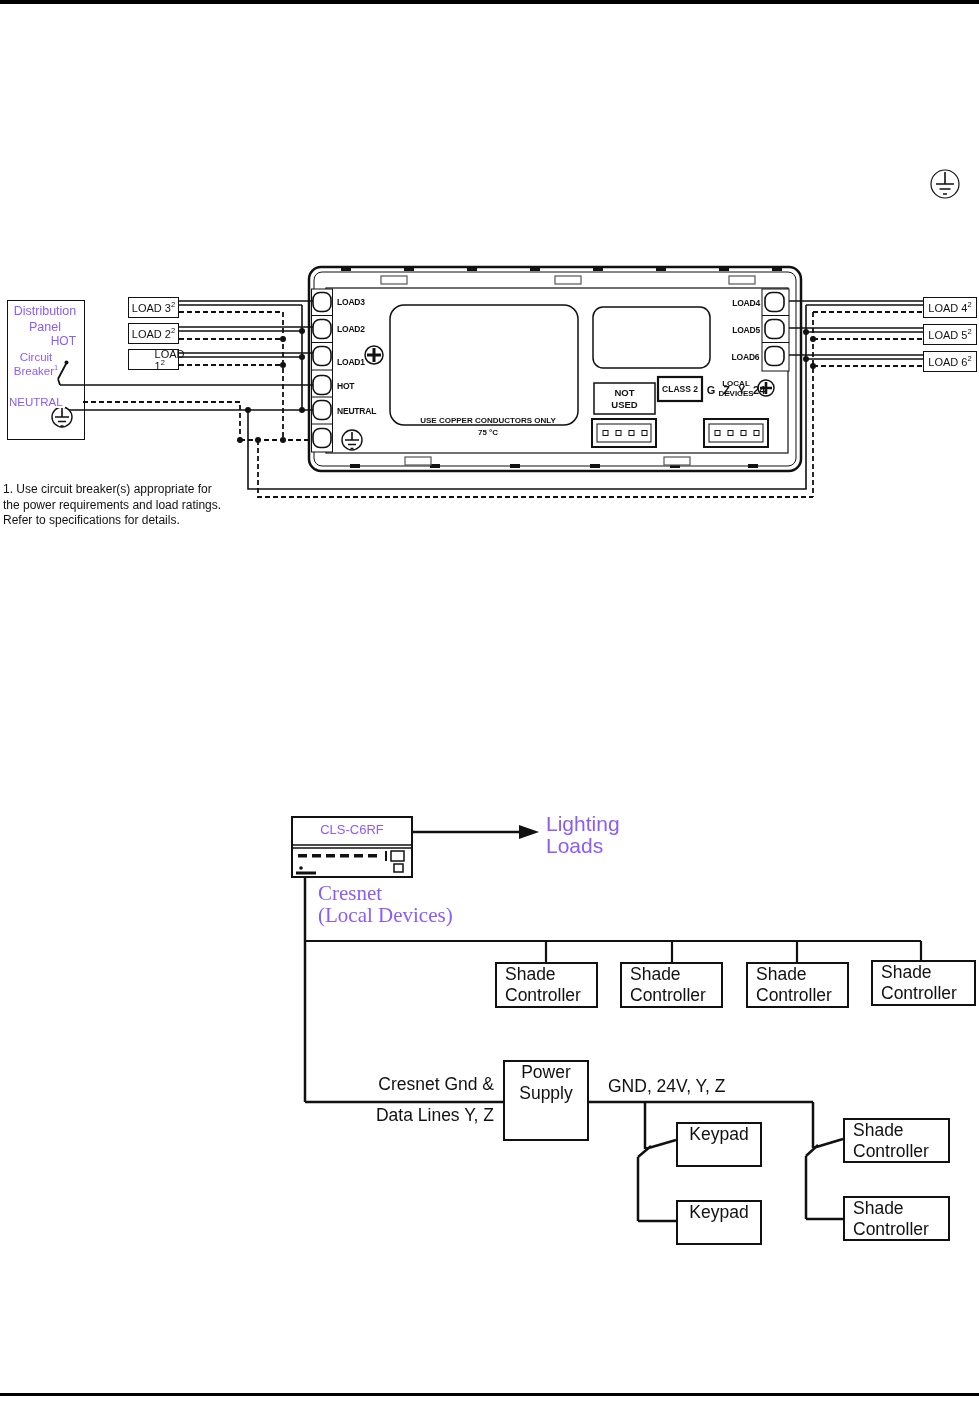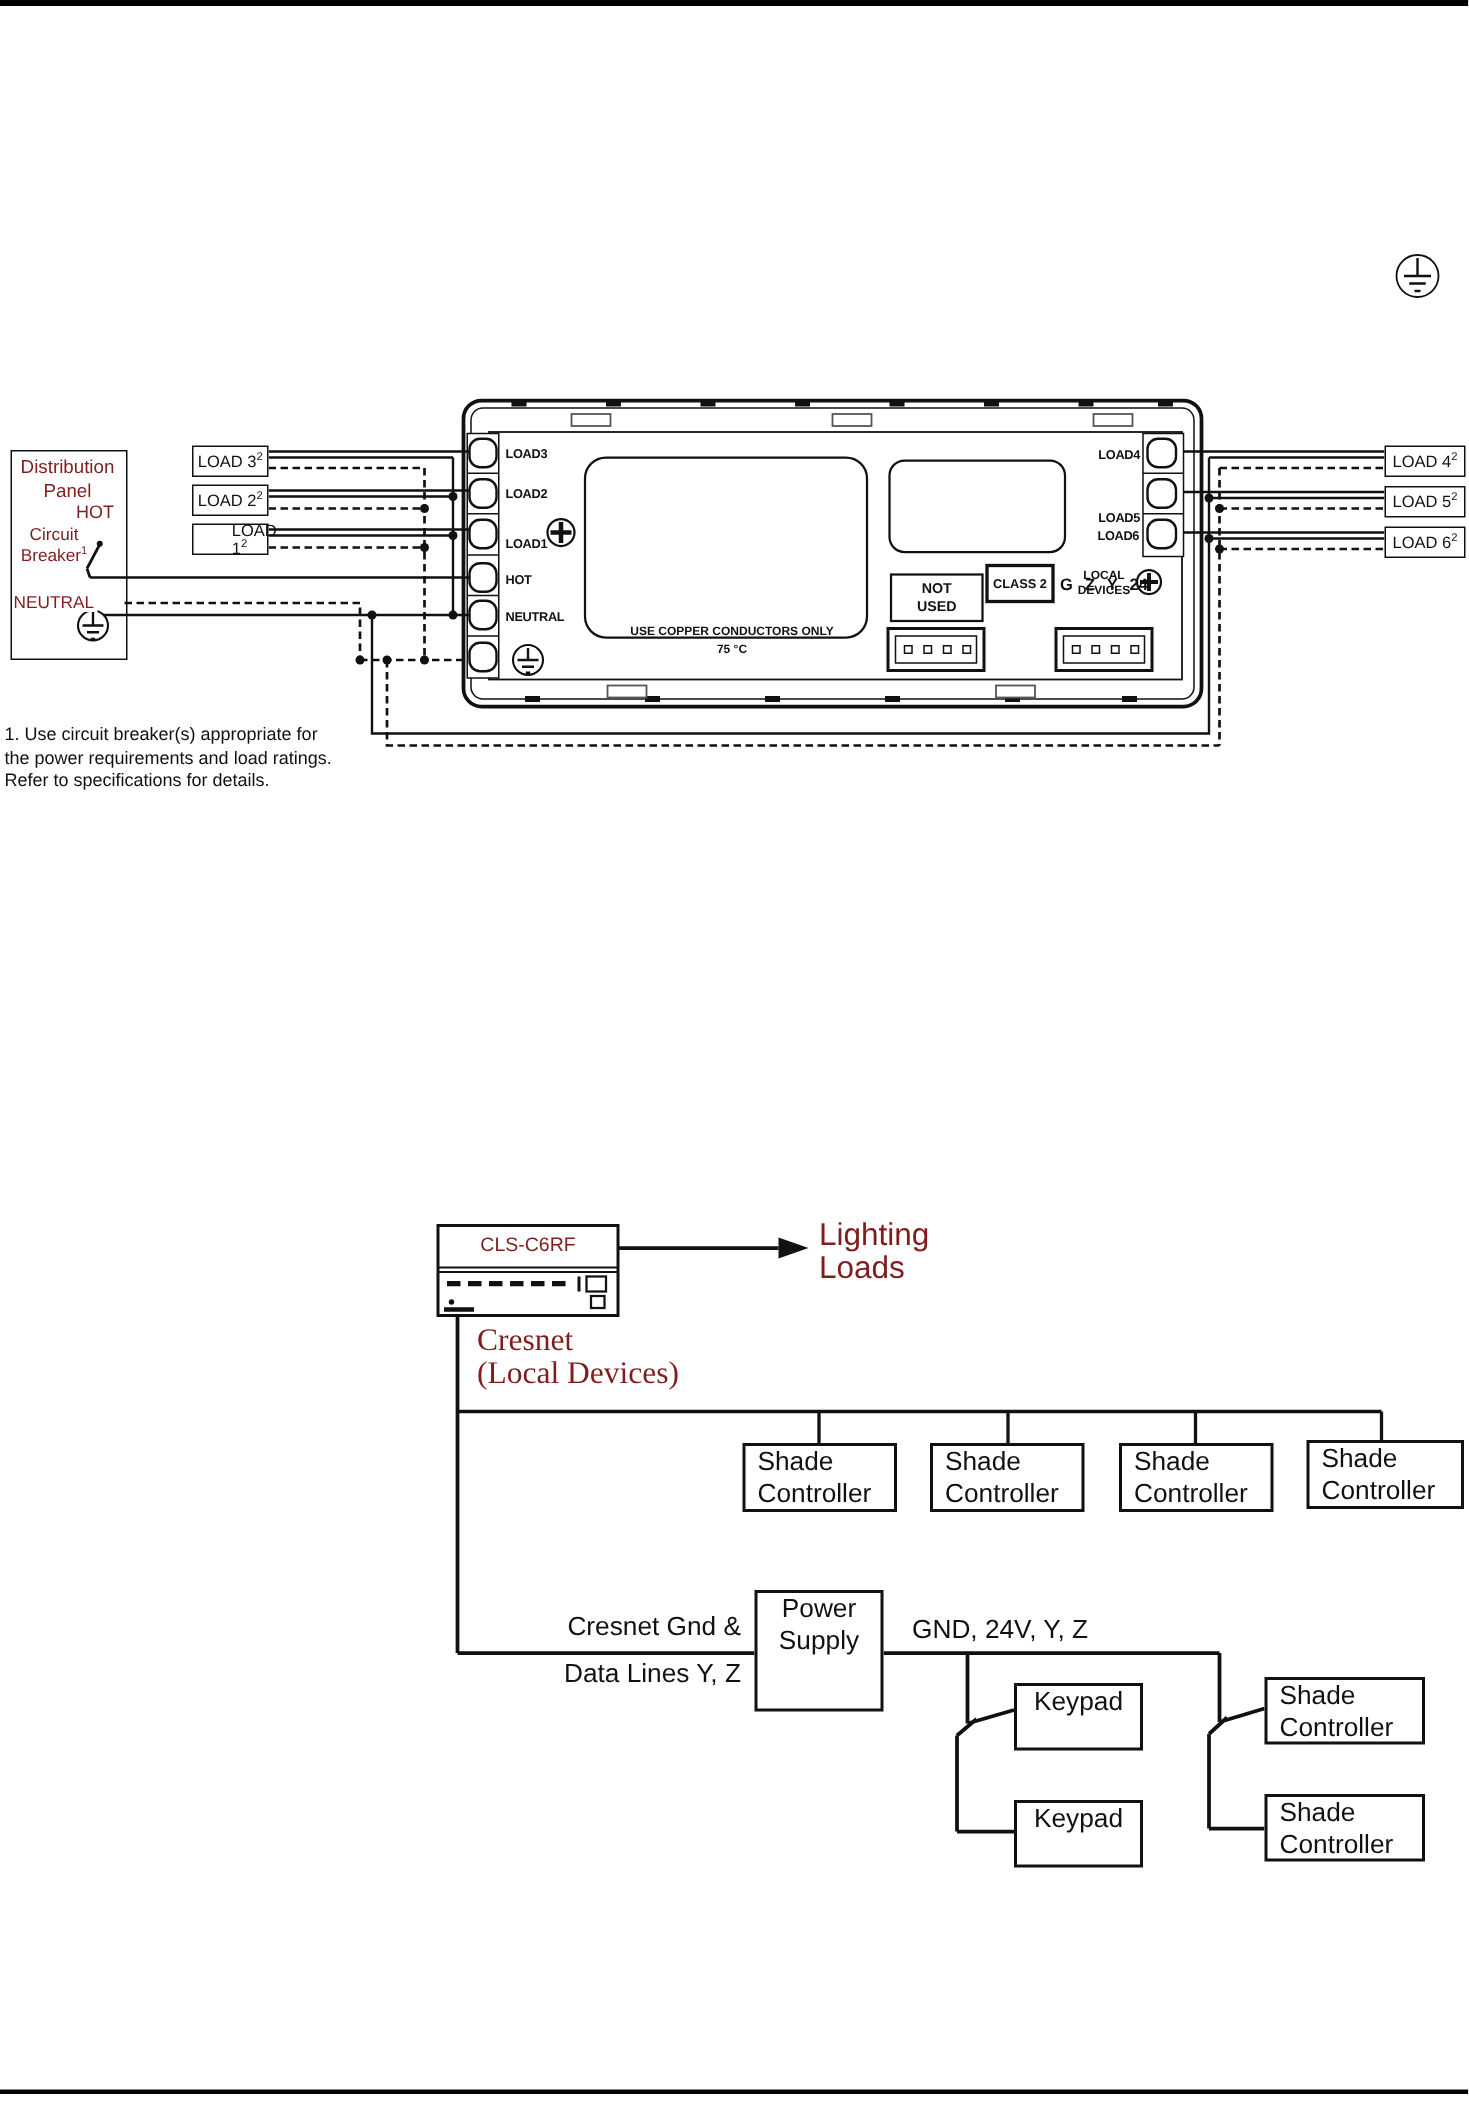--- a/index.html
+++ b/index.html
@@ -1,19 +1,19 @@
 <!DOCTYPE html>
 <html><head>
 <meta charset="utf-8">
 <style>
   html,body{margin:0;padding:0;background:#fff;}
   #page{position:relative;width:979px;height:1404px;background:#fff;overflow:hidden;
         font-family:"Liberation Sans","DejaVu Sans",sans-serif;color:#111;}
   .abs{position:absolute;}
-  .t{position:absolute;white-space:nowrap;color:#7f1d1d;}
+  .t{position:absolute;white-space:nowrap;color:#8b5cf6;}
   .rule{position:absolute;left:0;width:979px;background:#000;}
   .box{position:absolute;background:#fff;border:1.5px solid #111;box-sizing:border-box;
        display:flex;align-items:center;justify-content:center;}
   .loadbox{font-size:11px;}
   .sup{font-size:7.5px;vertical-align:super;line-height:0;}
   .termlbl{position:absolute;font-weight:bold;font-size:8.5px;letter-spacing:-0.2px;}
   .dev-small{position:absolute;font-weight:bold;text-align:center;line-height:1.25;}
   .note{position:absolute;font-size:12px;line-height:15.5px;white-space:nowrap;margin-top:39px;}
   .big{font-size:21px;line-height:21.5px;}
   .nbox{position:absolute;background:#fff;border:2.5px solid #111;box-sizing:border-box;
@@ -236,21 +236,21 @@
   <div class="box loadbox" style="left:923px;top:351px;width:54px;height:21px;">
       <span><span>LOAD 6</span><span class="sup">2</span></span>
     </div>
 
   <div class="termlbl" style="left:337px;top:297px;">LOAD3</div>
   <div class="termlbl" style="left:337px;top:324px;">LOAD2</div>
   <div class="termlbl" style="left:337px;top:357px;">LOAD1</div>
   <div class="termlbl" style="left:337px;top:381px;">HOT</div>
   <div class="termlbl" style="left:337px;top:406px;">NEUTRAL</div>
   <div class="termlbl" style="left:731px;top:298px;width:29px;text-align:right;">LOAD4</div>
-  <div class="termlbl" style="left:731px;top:340px;width:29px;text-align:right;">LOAD5</div>
+  <div class="termlbl" style="left:731px;top:325px;width:29px;text-align:right;">LOAD5</div>
   <div class="termlbl" style="left:731px;top:352px;width:29px;text-align:center;">LOAD6</div>
 
   <div class="dev-small" style="left:390px;top:416px;width:196px;font-size:8px;">USE COPPER CONDUCTORS ONLY</div>
   <div class="dev-small" style="left:390px;top:428px;width:196px;font-size:8px;">75 °C</div>
   <div class="dev-small" style="left:594px;top:387px;width:61px;font-size:9.5px;"><span>NOT</span><br><span>USED</span></div>
   <div class="dev-small" style="left:658px;top:384px;width:44px;font-size:8.5px;">CLASS 2</div>
   <div class="dev-small" style="left:712px;top:379px;width:48px;font-size:8px;"><span>LOCAL</span><br><span>DEVICES</span></div>
   <div class="dev-small" style="left:706px;top:384px;width:60px;font-size:11px;word-spacing:5px;text-align:center;">G Z Y 24</div>
 
   <div class="note" style="left:3px;top:443px;">

